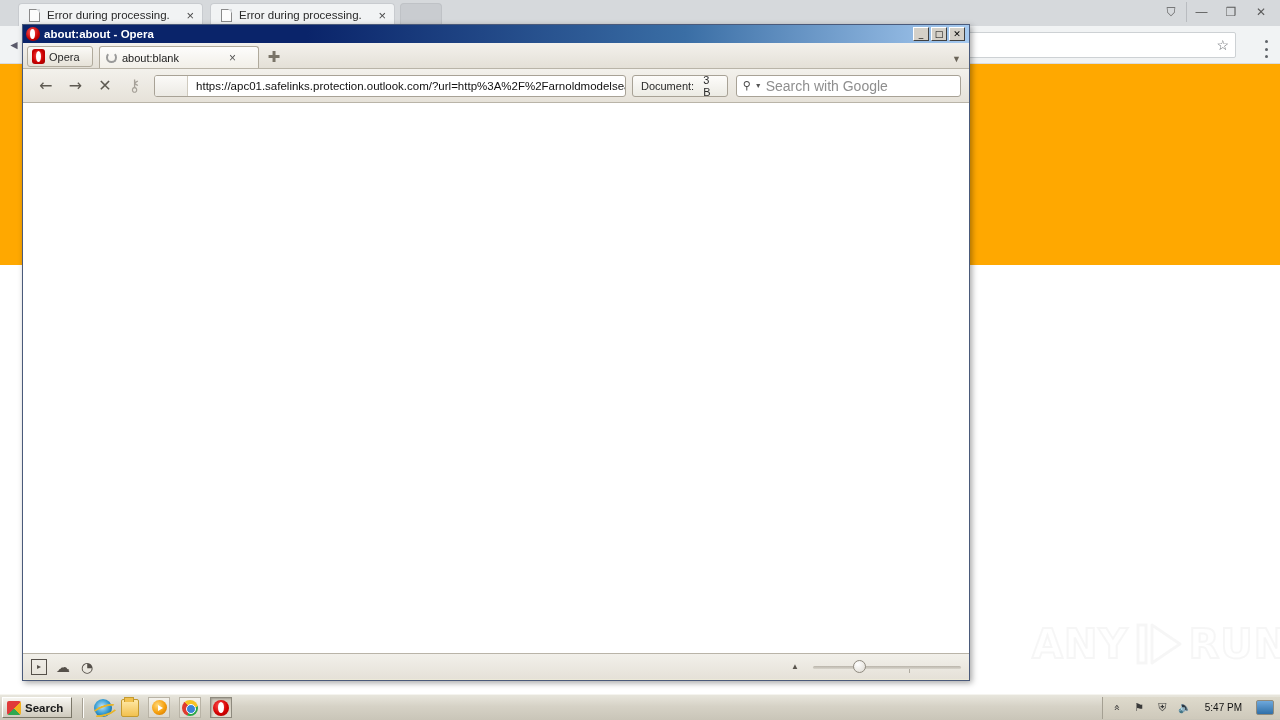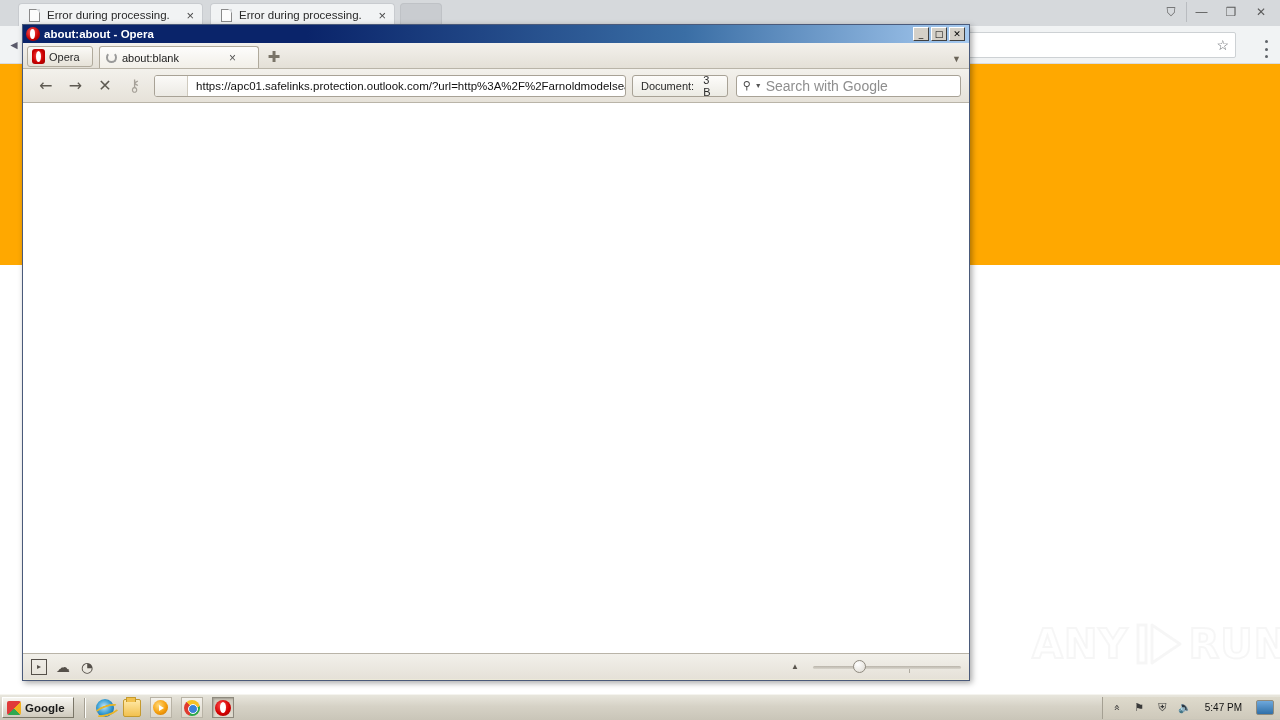--- a/index.html
+++ b/index.html
@@ -445,21 +445,21 @@
           <span class="zoom-tick" style="left:96px"></span>
           <span class="zoom-thumb" style="left:40px"></span>
         </span>
       </span>
     </div>
   </div>
 
   <div class="taskbar">
     <div class="start-btn">
       <span class="start-flag"></span>
-      <span>Google</span>
+      <span>Search</span>
     </div>
     <span class="ql-sep"></span>
     <div class="ql-icons">
       <span class="ql-i ico-ie"></span>
       <span class="ql-i ico-folder"></span>
       <span class="ql-btn">
         <span class="ico-wmp"></span>
       </span>
       <span class="ql-btn">
         <span class="ico-chrome"></span>

